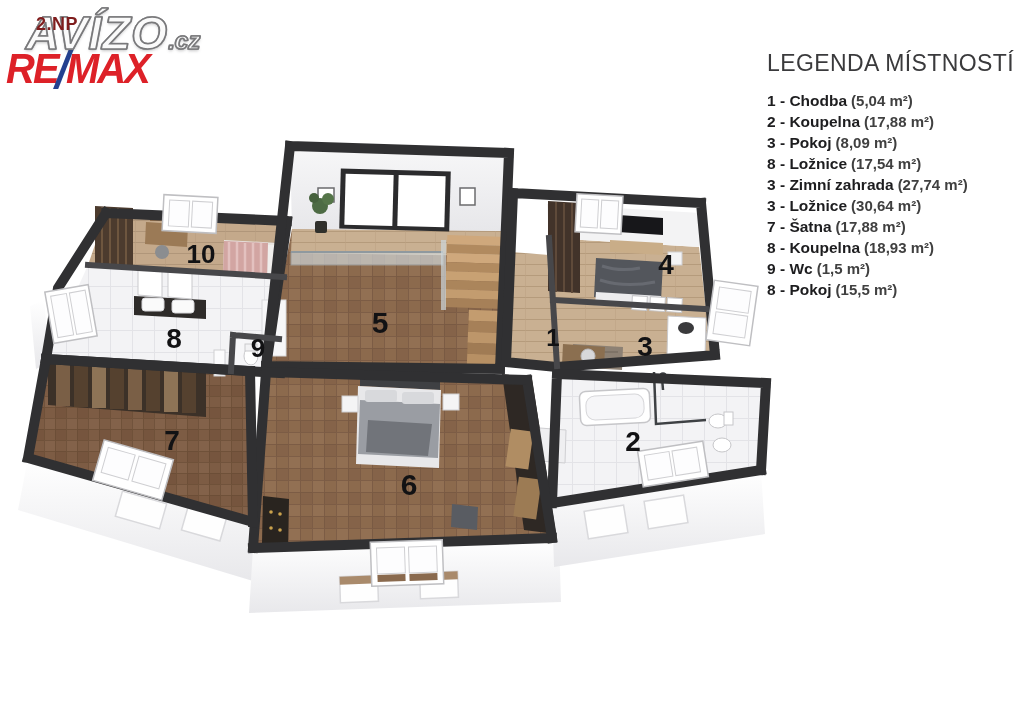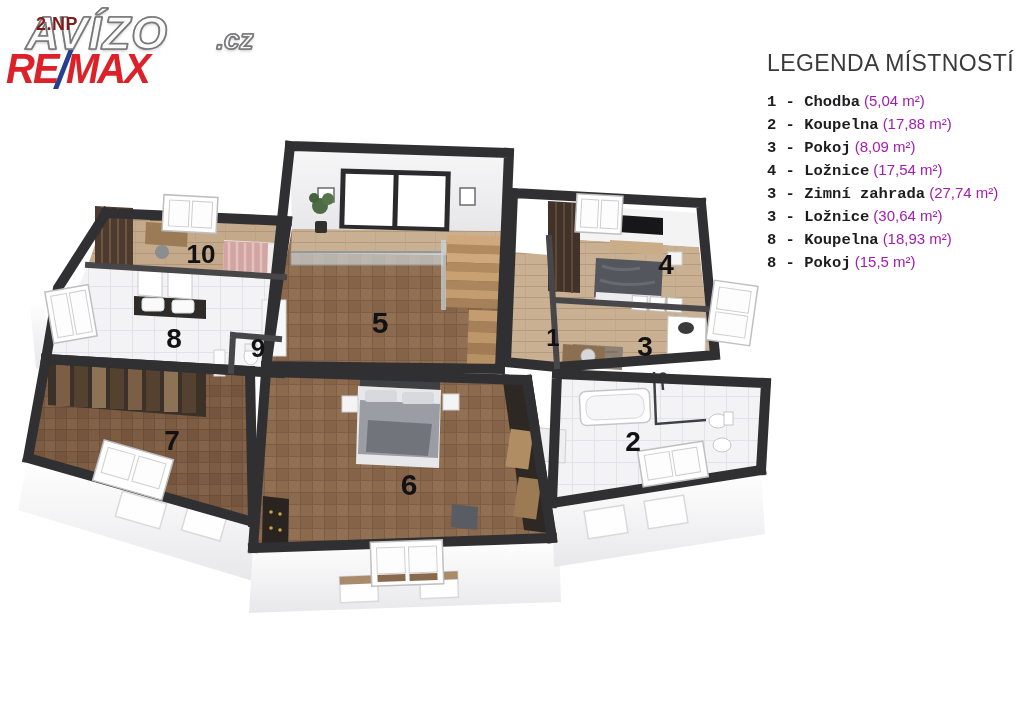--- a/index.html
+++ b/index.html
@@ -12,31 +12,31 @@
          font-style:italic;font-weight:900;font-size:42px;letter-spacing:-2px;
          transform:scaleX(.95);transform-origin:left top;white-space:nowrap;}
   .remax .re,.remax .max{color:#DD2128;}
   .remax .slash{color:#24408F;display:inline-block;transform:scaleY(1.18) skewX(-6deg);
                 margin:0 -1px;font-size:46px;vertical-align:-2px;}
   .watermark{position:absolute;left:26px;top:6px;z-index:20;
              font-style:italic;font-weight:800;font-size:46px;letter-spacing:1px;
              color:rgba(255,255,255,.95);white-space:nowrap;
              -webkit-text-stroke:1.6px #79797b;
              text-shadow:0 1px 0 #97979a,0 -1px 0 #97979a,1px 0 0 #97979a,-1px 0 0 #97979a,0 2px 3px rgba(90,90,92,.35);}
-  .watermark .wm-suffix{font-size:28px;letter-spacing:0;margin-left:48px;}
+  .watermark .wm-suffix{font-size:24px;letter-spacing:0;}
   .floor-label{position:absolute;left:36px;top:14px;z-index:30;
                font-weight:700;font-size:18px;color:#7f1d1d;letter-spacing:.5px;}
 
   
   .legend{position:absolute;left:767px;top:50px;width:250px;z-index:5;}
   .legend-title{font-size:23px;font-weight:400;color:#3a3a3c;letter-spacing:.4px;
                 margin:0 0 13px 0;white-space:nowrap;}
   .legend-row{font-size:15.5px;line-height:21px;white-space:nowrap;}
-  .l-label{font-weight:700;color:#1d1d1f;font-family:Liberation Mono, monospace;}
-  .l-area{font-weight:400;color:#a21caf;margin-left:4px;font-size:15px;}
+  .l-label{font-weight:700;color:#1d1d1f;}
+  .l-area{font-weight:700;color:#404040;margin-left:4px;font-size:15px;}
 </style>
 </head>
 <body>
 
 <div class="stage">
 
   <svg class="plan-svg" width="1024" height="724" viewBox="0 0 1024 724">
     <defs>
       <pattern id="parq" width="24" height="24" patternUnits="userSpaceOnUse">
         <rect width="24" height="24" fill="#8c6a4d"></rect>
@@ -338,20 +338,22 @@
 
   <div class="watermark"><span>AVÍZO</span><span class="wm-suffix">.cz</span></div>
 
   <div class="floor-label">2.NP</div>
 
   <div class="legend">
     <div class="legend-title">LEGENDA MÍSTNOSTÍ</div>
     <div class="legend-row"><span class="l-label">1 - Chodba</span><span class="l-area">(5,04 m²)</span></div>
     <div class="legend-row"><span class="l-label">2 - Koupelna</span><span class="l-area">(17,88 m²)</span></div>
     <div class="legend-row"><span class="l-label">3 - Pokoj</span><span class="l-area">(8,09 m²)</span></div>
-    <div class="legend-row"><span class="l-label">4 - Ložnice</span><span class="l-area">(17,54 m²)</span></div>
+    <div class="legend-row"><span class="l-label">8 - Ložnice</span><span class="l-area">(17,54 m²)</span></div>
     <div class="legend-row"><span class="l-label">3 - Zimní zahrada</span><span class="l-area">(27,74 m²)</span></div>
     <div class="legend-row"><span class="l-label">3 - Ložnice</span><span class="l-area">(30,64 m²)</span></div>
+    <div class="legend-row"><span class="l-label">7 - Šatna</span><span class="l-area">(17,88 m²)</span></div>
     <div class="legend-row"><span class="l-label">8 - Koupelna</span><span class="l-area">(18,93 m²)</span></div>
+    <div class="legend-row"><span class="l-label">9 - Wc</span><span class="l-area">(1,5 m²)</span></div>
     <div class="legend-row"><span class="l-label">8 - Pokoj</span><span class="l-area">(15,5 m²)</span></div>
   </div>
 
 </div>
 
 </body></html>

